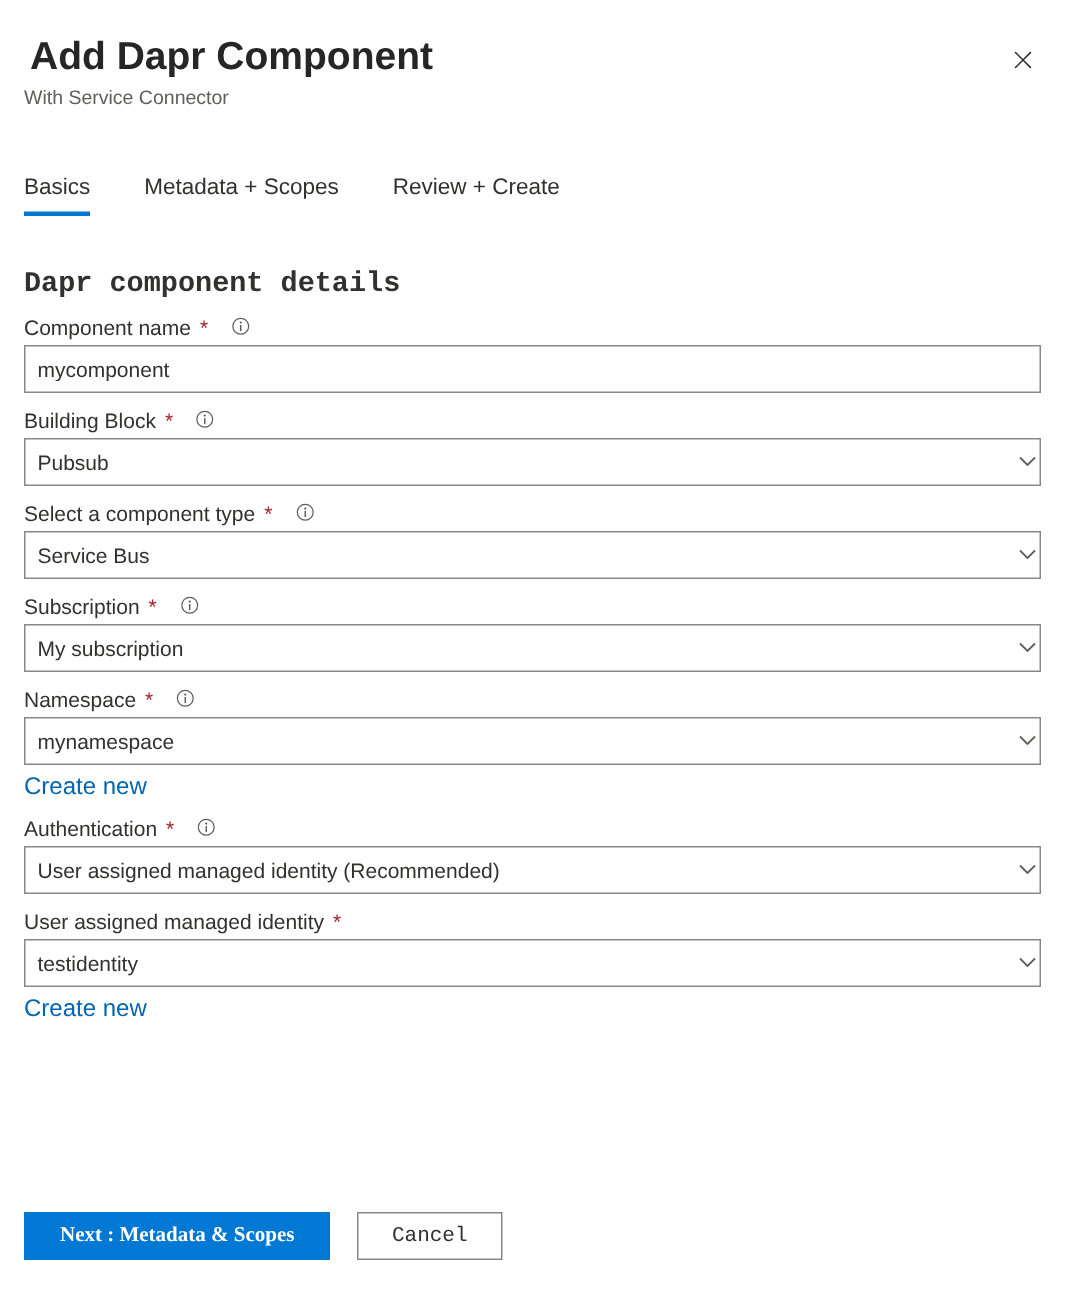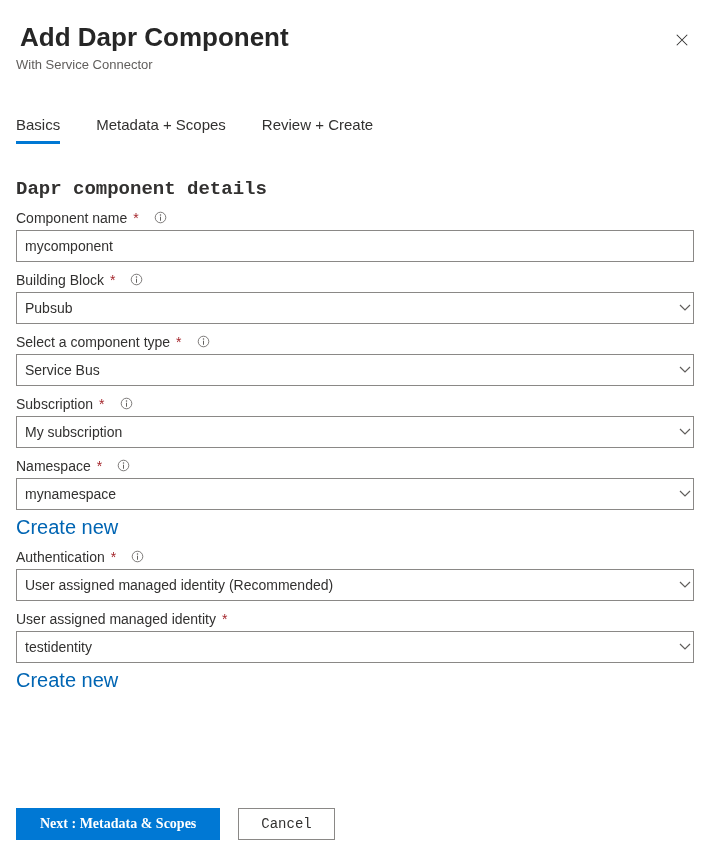--- a/index.html
+++ b/index.html
@@ -100,21 +100,21 @@
     padding-right: 2px;
   }
   .select .chev {
     color:#605e5c;
     display:flex;align-items:center;
   }
   .select .chev svg{width:12px;height:12px;}
 
   .link {
     color: #0065b3;
-    font-size: 20px;
+    font-size: 16px;
     margin-top: 6px;
     display: inline-block;
     cursor: pointer;
   }
 
   .footer {
     position: absolute;
     left: 16px;
     bottom: 20px;
     display: flex;

